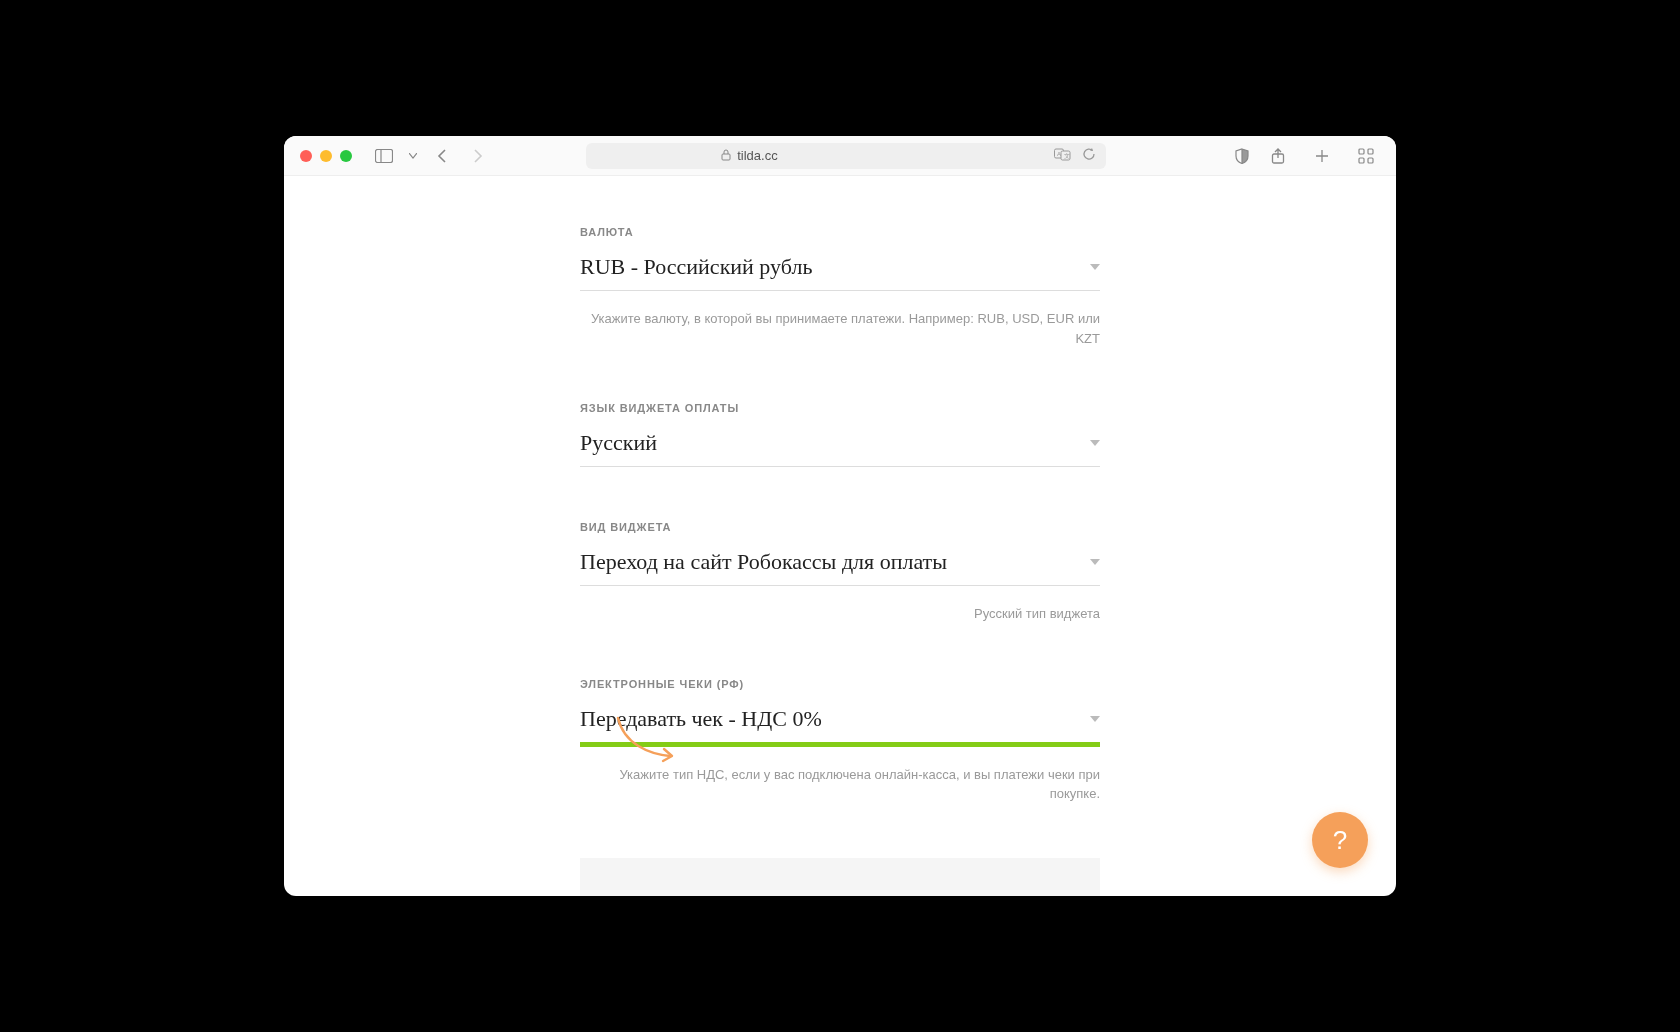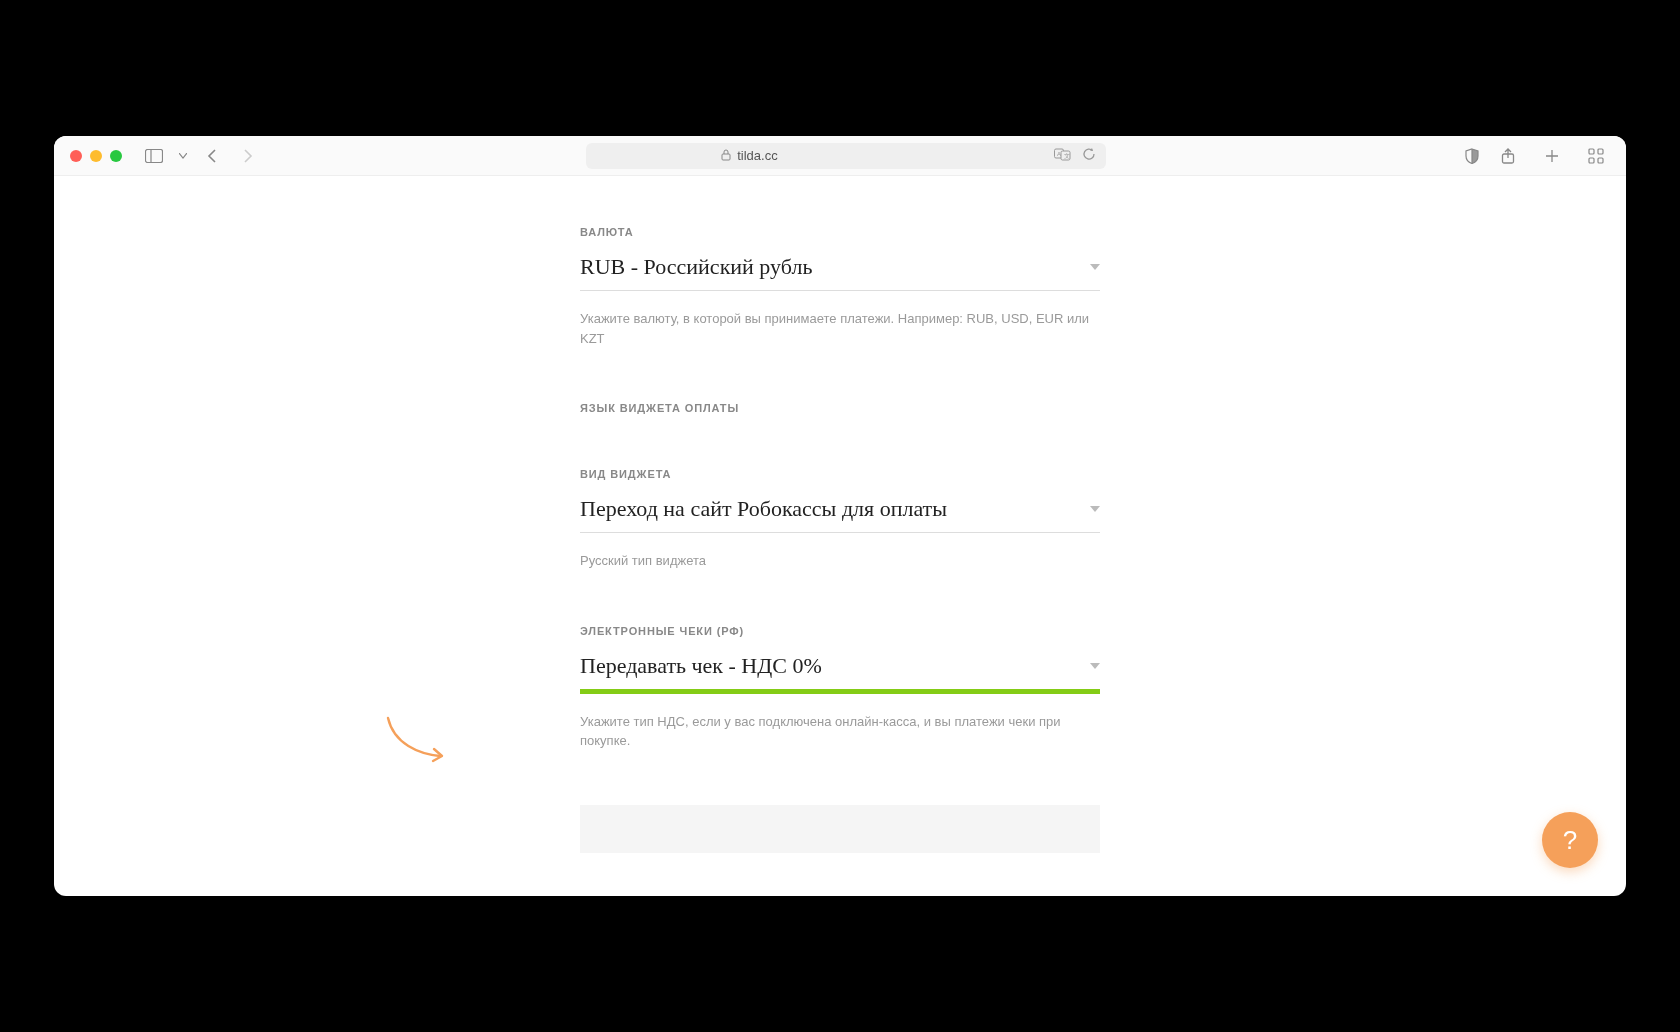--- a/index.html
+++ b/index.html
@@ -7,21 +7,21 @@
   background: #000;
   width: 1680px;
   height: 1032px;
   font-family: -apple-system, BlinkMacSystemFont, "Segoe UI", Helvetica, Arial, sans-serif;
   display: flex;
   align-items: center;
   justify-content: center;
   overflow: hidden;
 }
 .browser-window {
-  width: 1572px;
+  width: 1112px;
   height: 760px;
   background: #fff;
   border-radius: 12px;
   box-shadow: 0 20px 60px rgba(0,0,0,0.5);
   display: flex;
   flex-direction: column;
   position: relative;
   overflow: hidden;
 }
 .titlebar {
@@ -69,21 +69,21 @@
   border-bottom: 1px solid #ddd; padding-bottom: 10px; margin-bottom: 18px;
   cursor: pointer;
 }
 .field-select.highlight { border-bottom: 5px solid #84cc16; }
 .field-value { font-size: 22px; color: #222; font-weight: 300; }
 .field-value.serif { font-family: Liberation Serif, serif; font-weight: 300; }
 .caret-down {
   width: 0; height: 0; border-left: 5px solid transparent; border-right: 5px solid transparent;
   border-top: 6px solid #bbb;
 }
-.field-hint { font-size: 13px; color: #9a9a9a; line-height: 1.5; }
+.field-hint { font-size: 13px; color: #9a9a9a; line-height: 1.5; text-align: right; }
 .info-box {
   background: #f5f5f5; padding: 24px 26px; margin-top: 40px;
 }
 .arrow-annotation {
   position: absolute; left: 330px; top: 538px; pointer-events: none;
 }
 .help-fab {
   position: absolute; right: 28px; bottom: 28px;
   width: 56px; height: 56px; border-radius: 50%;
   background: #f5a05a; color: #fff; font-size: 26px;
@@ -196,20 +196,24 @@
         <div class="field-label">ВАЛЮТА</div>
         <div class="field-select">
           <span class="field-value serif">RUB - Российский рубль</span>
           <span class="caret-down"></span>
         </div>
         <div class="field-hint">Укажите валюту, в которой вы принимаете платежи. Например: RUB, USD, EUR или KZT</div>
       </div>
 
       <div class="field-group">
         <div class="field-label">ЯЗЫК ВИДЖЕТА ОПЛАТЫ</div>
+        <div class="field-select">
+          <span class="field-value serif">Русский</span>
+          <span class="caret-down"></span>
+        </div>
       </div>
 
       <div class="field-group">
         <div class="field-label">ВИД ВИДЖЕТА</div>
         <div class="field-select">
           <span class="field-value serif">Переход на сайт Робокассы для оплаты</span>
           <span class="caret-down"></span>
         </div>
         <div class="field-hint">Русский тип виджета</div>
       </div>

